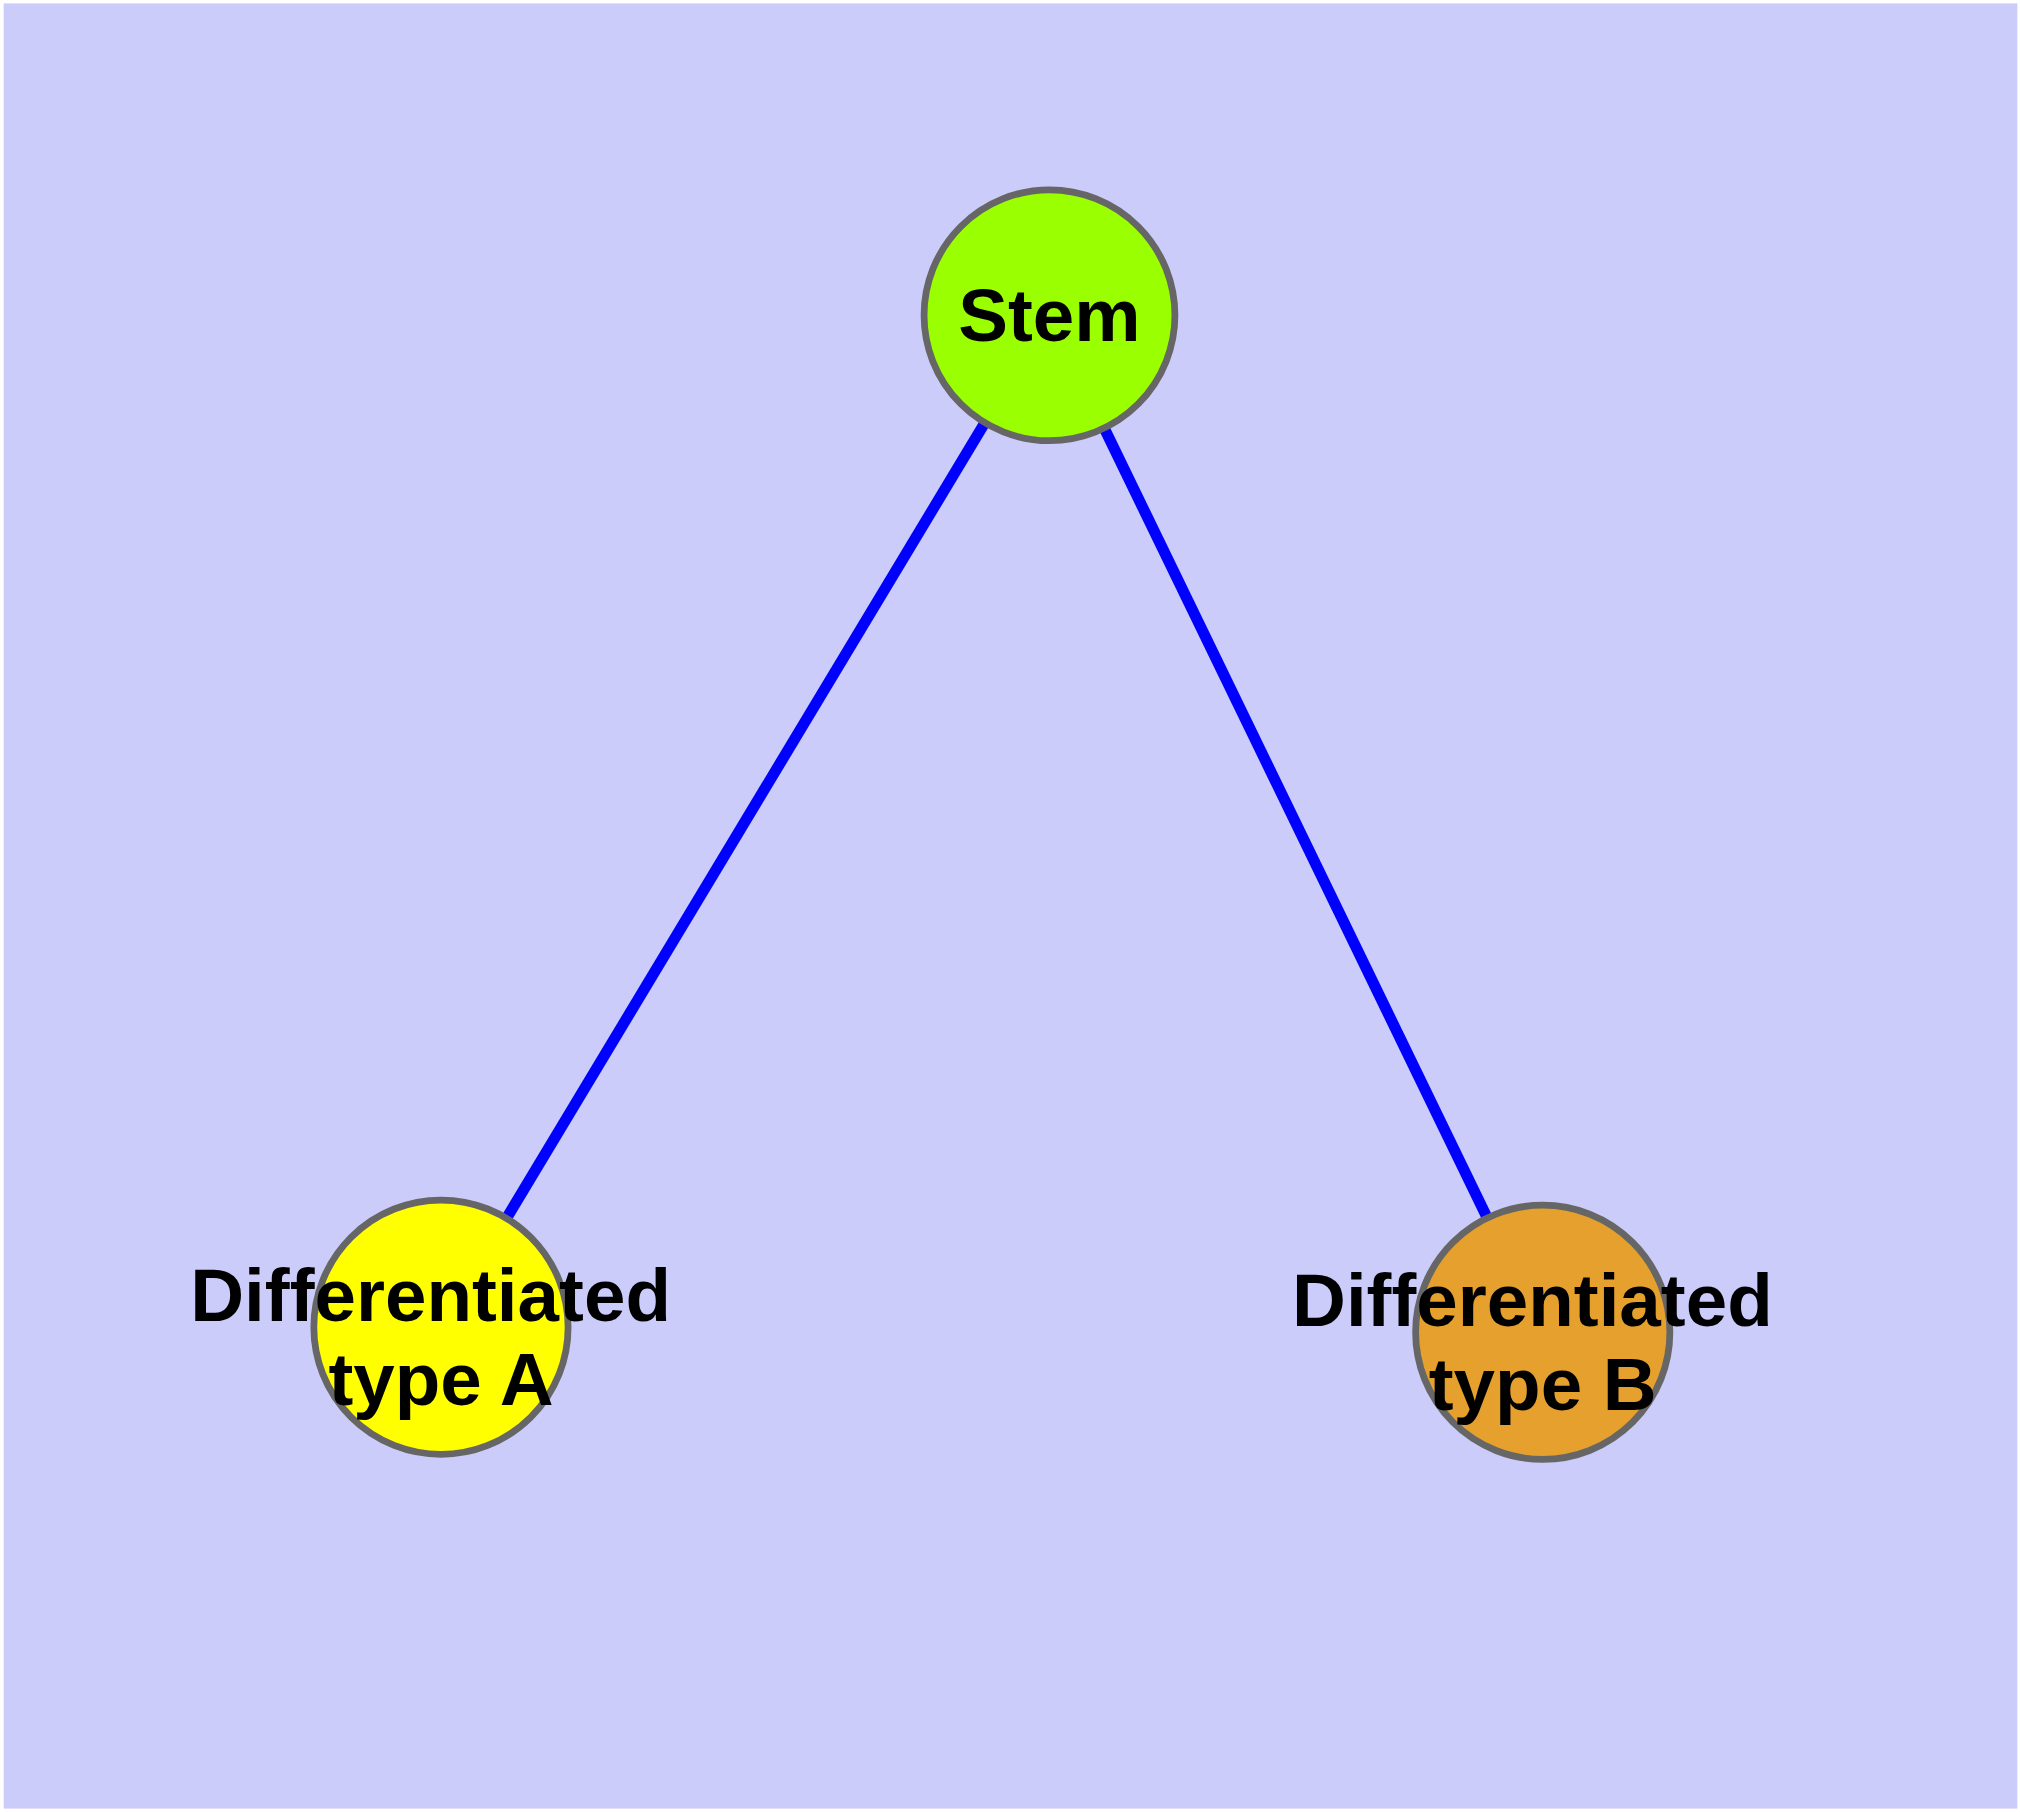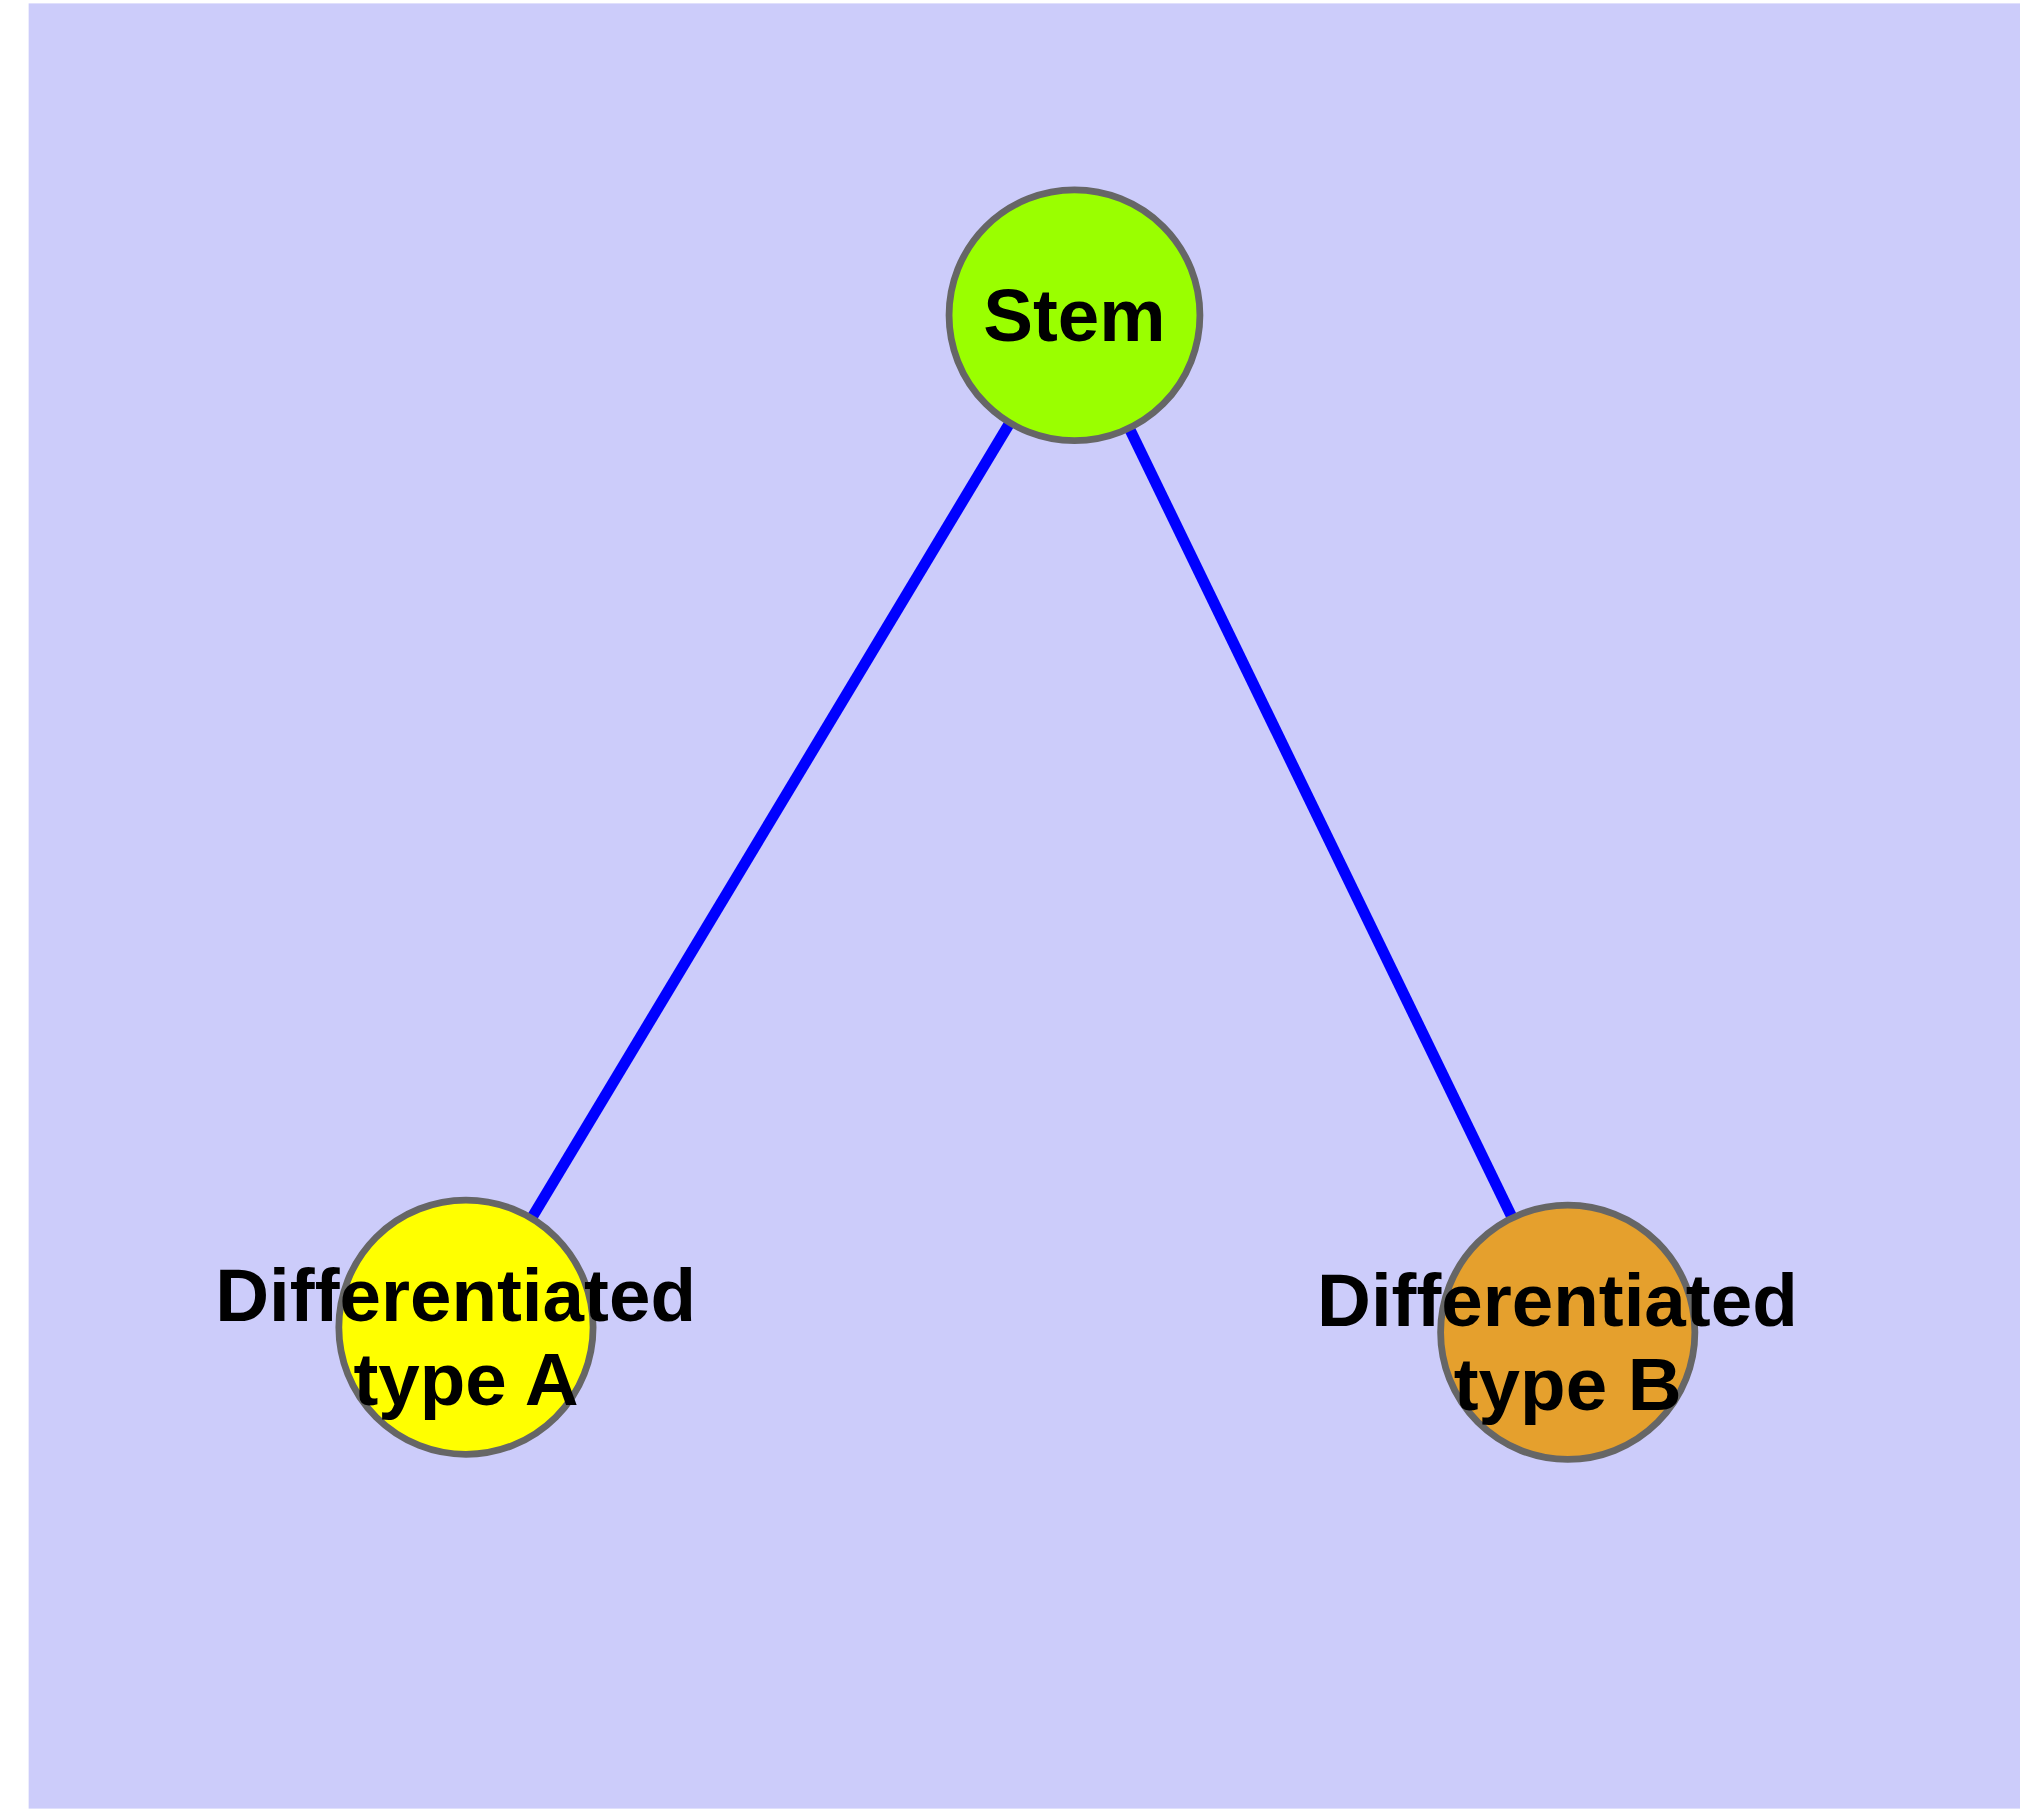--- a/index.html
+++ b/index.html
@@ -11,21 +11,20 @@
     width: 2021px;
     height: 1812px;
     overflow: hidden;
     font-family: "Liberation Sans", sans-serif;
   }
   #canvas-wrap {
     position: relative;
     width: 1993px;
     height: 1812px;
     background: #ffffff;
-    margin-left: 25px;
   }
   #graph-svg {
     position: absolute;
     left: 0;
     top: 0;
     display: block;
   }
   .node-label {
     font-family: "Liberation Sans", sans-serif;
     font-weight: bold;

